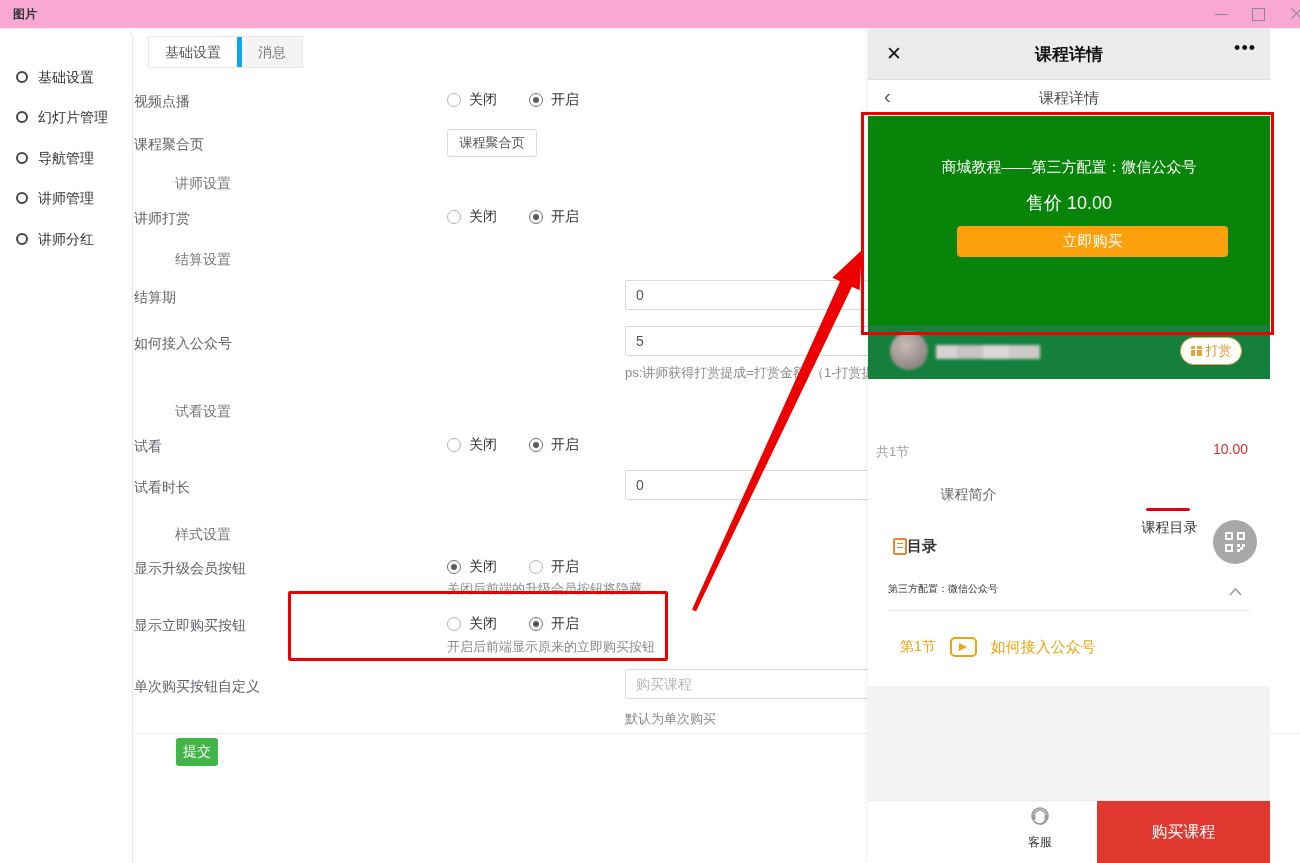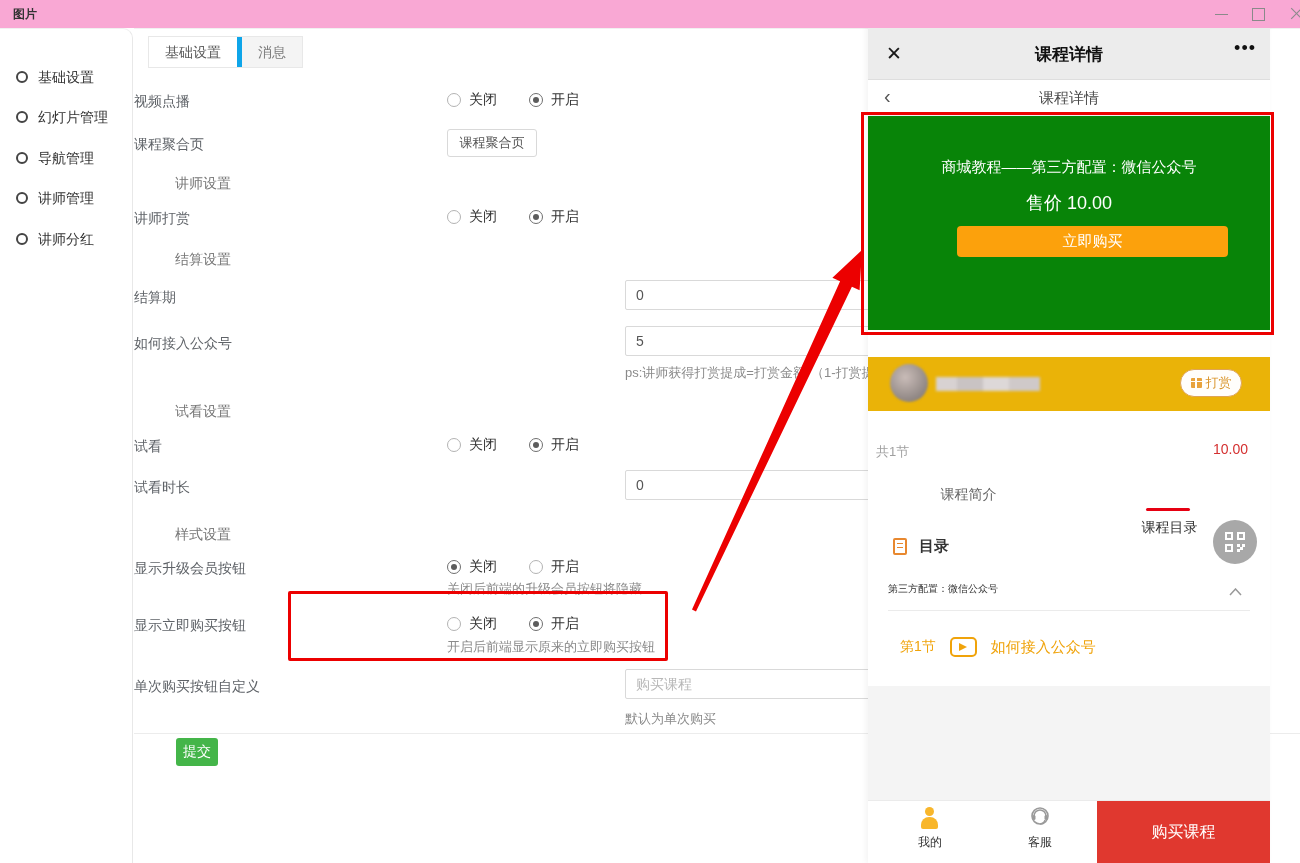--- a/index.html
+++ b/index.html
@@ -67,21 +67,21 @@
   .p-back { position:absolute; left:16px; top:5px; font-size:20px; color:#555; cursor:pointer; }
   .p-nav-title { position:absolute; left:0; top:9px; width:402px; text-align:center; font-size:15px; color:#4a4a4a; }
 
   .p-banner { position:absolute; left:0; top:91px; width:402px; height:214px; background:#088408; }
   .pb-title { position:absolute; left:0; top:42px; width:402px; text-align:center; font-size:15px; color:#fff; }
   .pb-price { position:absolute; left:0; top:75px; width:402px; text-align:center; font-size:18px; color:#fff; }
   .pb-buy { position:absolute; left:89px; top:110px; width:271px; height:31px; background:#fca10c; border:none; border-radius:4px;
             color:#fff; font-size:15px; cursor:pointer; font-family:"Liberation Sans","DejaVu Sans",sans-serif; }
   .hl-phone { position:absolute; left:861px; top:112px; width:413px; height:223px; border:3px solid #ec0000; z-index:20; pointer-events:none; }
 
-  .p-avatar-row { position:absolute; left:0; top:332px; width:402px; height:54px; background:#eab308; }
+  .p-avatar-row { position:absolute; left:0; top:300px; width:402px; height:54px; background:#15803d; }
   .avatar { position:absolute; left:22px; top:7px; width:38px; height:38px; border-radius:50%;
             background:radial-gradient(circle at 40% 35%, #c9bcb8, #8f8683 70%, #7c7473); filter:blur(1px); }
   .name-blur { position:absolute; left:68px; top:20px; width:104px; height:14px;
                background:linear-gradient(90deg,#d8d2d2 0 20%, #c9c3c3 20% 45%, #ddd8d8 45% 70%, #cfc9c9 70%); filter:blur(1.5px); }
   .reward-pill { position:absolute; right:28px; top:12px; width:62px; height:28px; border:1px solid #dfa455; border-radius:15px;
                  background:#fffefb; display:flex; align-items:center; justify-content:center; gap:4px; cursor:pointer; }
   .gift-ico { position:relative; width:11px; height:10px; background:#e8a33d; border-radius:1px; }
   .gift-ico::before { content:""; position:absolute; left:4.5px; top:0; width:2px; height:10px; background:#fffefb; }
   .gift-ico::after { content:""; position:absolute; left:-1px; top:2.5px; width:13px; height:1.5px; background:#fffefb; }
   .reward-txt { font-size:13px; color:#d9942b; }
@@ -92,21 +92,21 @@
 
   .p-tabs { position:absolute; left:0; top:453px; width:402px; height:36px; background:#fff; }
   .p-tab { position:absolute; top:8px; width:201px; text-align:center; font-size:14px; cursor:pointer; }
   .p-tab.intro { left:0; color:#666; }
   .p-tab.cat { left:201px; color:#333; font-weight:500;margin-top:33px; }
   .p-tab-line { position:absolute; left:278px; top:483px; width:44px; height:3px; background:#e60012; border-radius:2px; }
 
   .qr-fab { position:absolute; right:13px; top:495px; width:44px; height:44px; border-radius:50%; background:#a8a8a8;
             display:flex; align-items:center; justify-content:center; cursor:pointer; }
 
-  .p-catalog { position:absolute; left:25px; top:510px; height:22px; display:flex; align-items:center; gap:12px; }
+  .p-catalog { position:absolute; left:25px; top:510px; height:22px; display:flex; align-items:center; }
   .doc-ico { position:relative; width:14px; height:17px; border:2px solid #e8882f; border-radius:2px; }
   .doc-ico::before { content:""; position:absolute; left:2px; top:3px; width:6px; height:1.5px; background:#e8882f; box-shadow:0 4px 0 #e8882f; }
   .catalog-txt { font-size:15px; font-weight:bold; color:#333; }
 
   .p-chapter { position:absolute; left:20px; top:553px; width:362px; height:20px; cursor:pointer; }
   .chap-txt { font-size:10px; color:#333; }
   .chev { position:absolute; right:8px; top:4px; }
   .p-chap-div { position:absolute; left:20px; top:585px; width:362px; height:1px; background:#ebebeb; }
 
   .p-lesson { position:absolute; left:32px; top:611px; height:22px; display:flex; align-items:center; gap:14px; cursor:pointer; }
@@ -358,24 +358,20 @@
 
     <div class="p-lesson">
       <span class="lesson-no">第1节</span>
       <span class="vid-ico"></span>
       <span class="lesson-title">如何接入公众号</span>
     </div>
 
     <div class="p-gray"></div>
 
     <div class="p-tabbar">
-      <div class="tb-item tb-mine">
-        <span class="person-ico"></span>
-        <span class="tb-label">我的</span>
-      </div>
       <div class="tb-item tb-service">
         <span class="headset-ico">
           <svg width="20" height="22" viewBox="0 0 20 22">
             <circle cx="10" cy="10" r="8" fill="none" stroke="#9a9a9a" stroke-width="1.6"></circle>
             <path d="M4 10 a6 6 0 0 1 12 0" fill="none" stroke="#9a9a9a" stroke-width="1.6"></path>
             <rect x="2.5" y="9" width="3" height="5" rx="1.5" fill="#9a9a9a"></rect>
             <rect x="14.5" y="9" width="3" height="5" rx="1.5" fill="#9a9a9a"></rect>
             <path d="M15 14 q-1 4 -5 4" fill="none" stroke="#9a9a9a" stroke-width="1.4"></path>
           </svg>
         </span>

